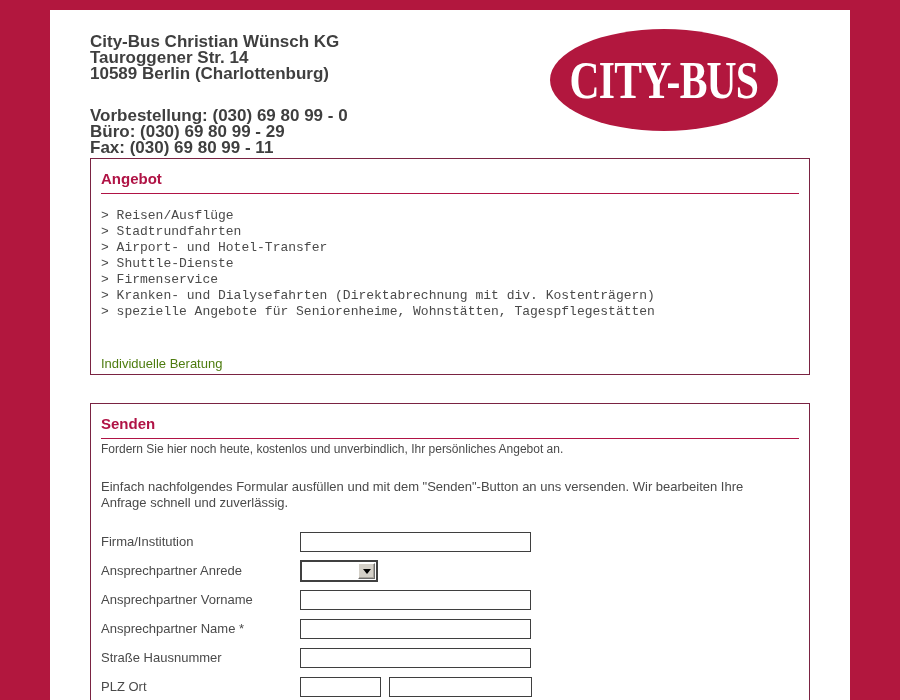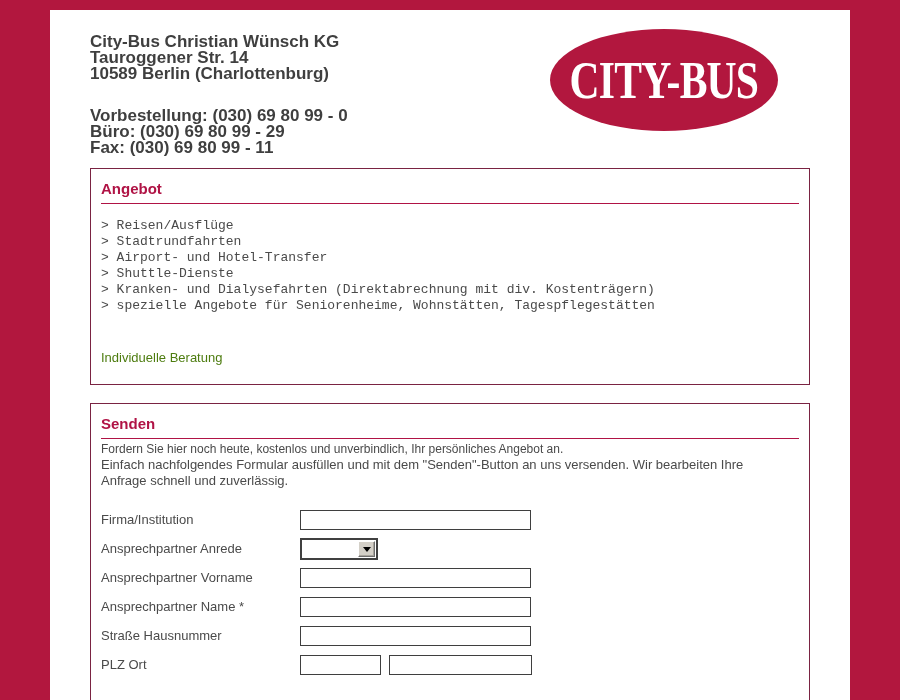--- a/index.html
+++ b/index.html
@@ -47,21 +47,21 @@
   }
   
   .box {
     position: absolute;
     left: 40px;
     width: 720px;
     border: 1px solid #7a2342;
     background: #ffffff;
     padding: 0 10px;
   }
-  .angebot-box { top: 158px; height: 217px; }
+  .angebot-box { top: 148px; height: 217px; }
   .anfrage-box { top: 393px; height: 400px; }
   .box h2 {
     margin-top: 11px;
     font-size: 15px;
     line-height: 17px;
     font-weight: bold;
     color: #b01345;
   }
   .rule { height: 1px; background: #b01345; margin-top: 6px; }
   
@@ -79,20 +79,21 @@
     color: #4d7c0f;
   }
   
   .intro1 {
     margin-top: 2px;
     font-size: 12px;
     line-height: 16px;
     color: #4a4a4a;
   }
   .intro2 {
+    margin-top: 22px;
     font-size: 13px;
     line-height: 16px;
     color: #4a4a4a;
     max-width: 690px;
   }
   .form-area { margin-top: 19px; }
   .form-row { position: relative; height: 29px; }
   .form-row .field-label {
     position: absolute;
     left: 0; top: 4px;
@@ -168,20 +169,21 @@
   </div>
 
   <div class="box angebot-box">
     <h2>Angebot</h2>
     <div class="rule"></div>
     <ul class="service-list">
       <li>&gt; Reisen/Ausflüge</li>
       <li>&gt; Stadtrundfahrten</li>
       <li>&gt; Airport- und Hotel-Transfer</li>
       <li>&gt; Shuttle-Dienste</li>
+      <li>&gt; Firmenservice</li>
       <li>&gt; Kranken- und Dialysefahrten (Direktabrechnung mit div. Kostenträgern)</li>
       <li>&gt; spezielle Angebote für Seniorenheime, Wohnstätten, Tagespflegestätten</li>
     </ul>
     <div class="angebot-footer">Individuelle Beratung</div>
   </div>
 
   <div class="box anfrage-box">
     <h2>Senden</h2>
     <div class="rule"></div>
     <p class="intro1">Fordern Sie hier noch heute, kostenlos und unverbindlich, Ihr persönliches Angebot an.</p>

